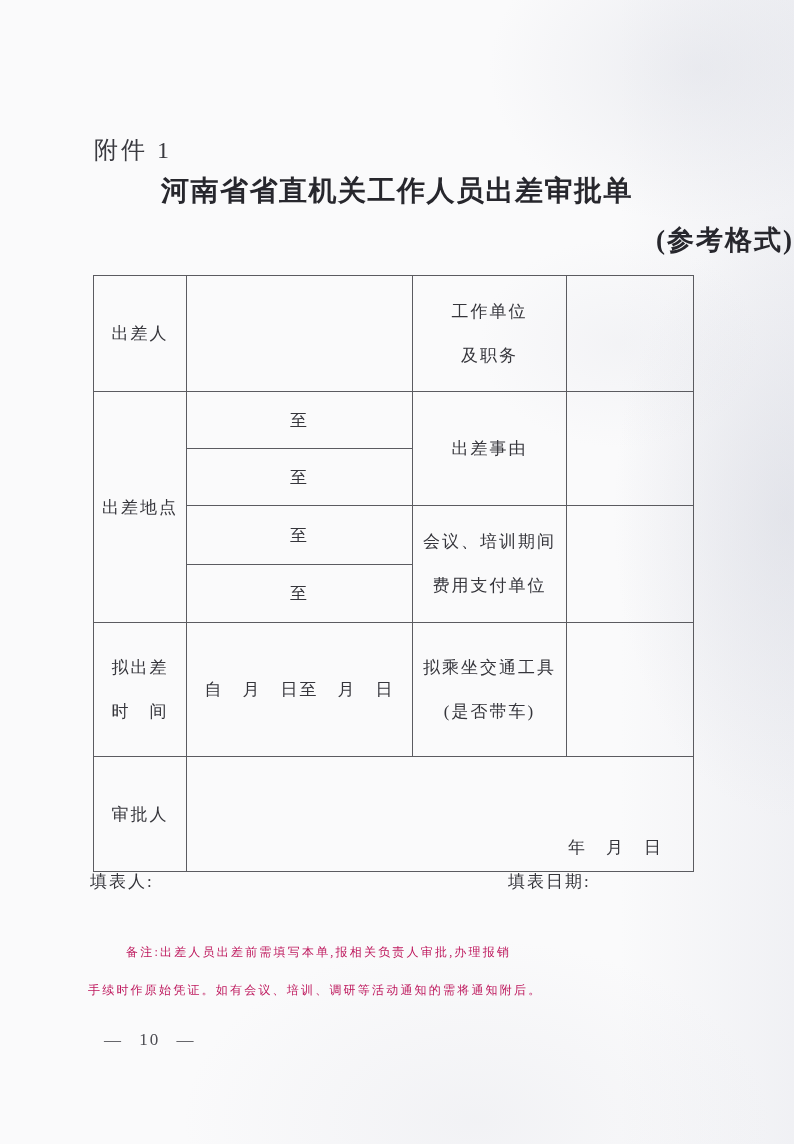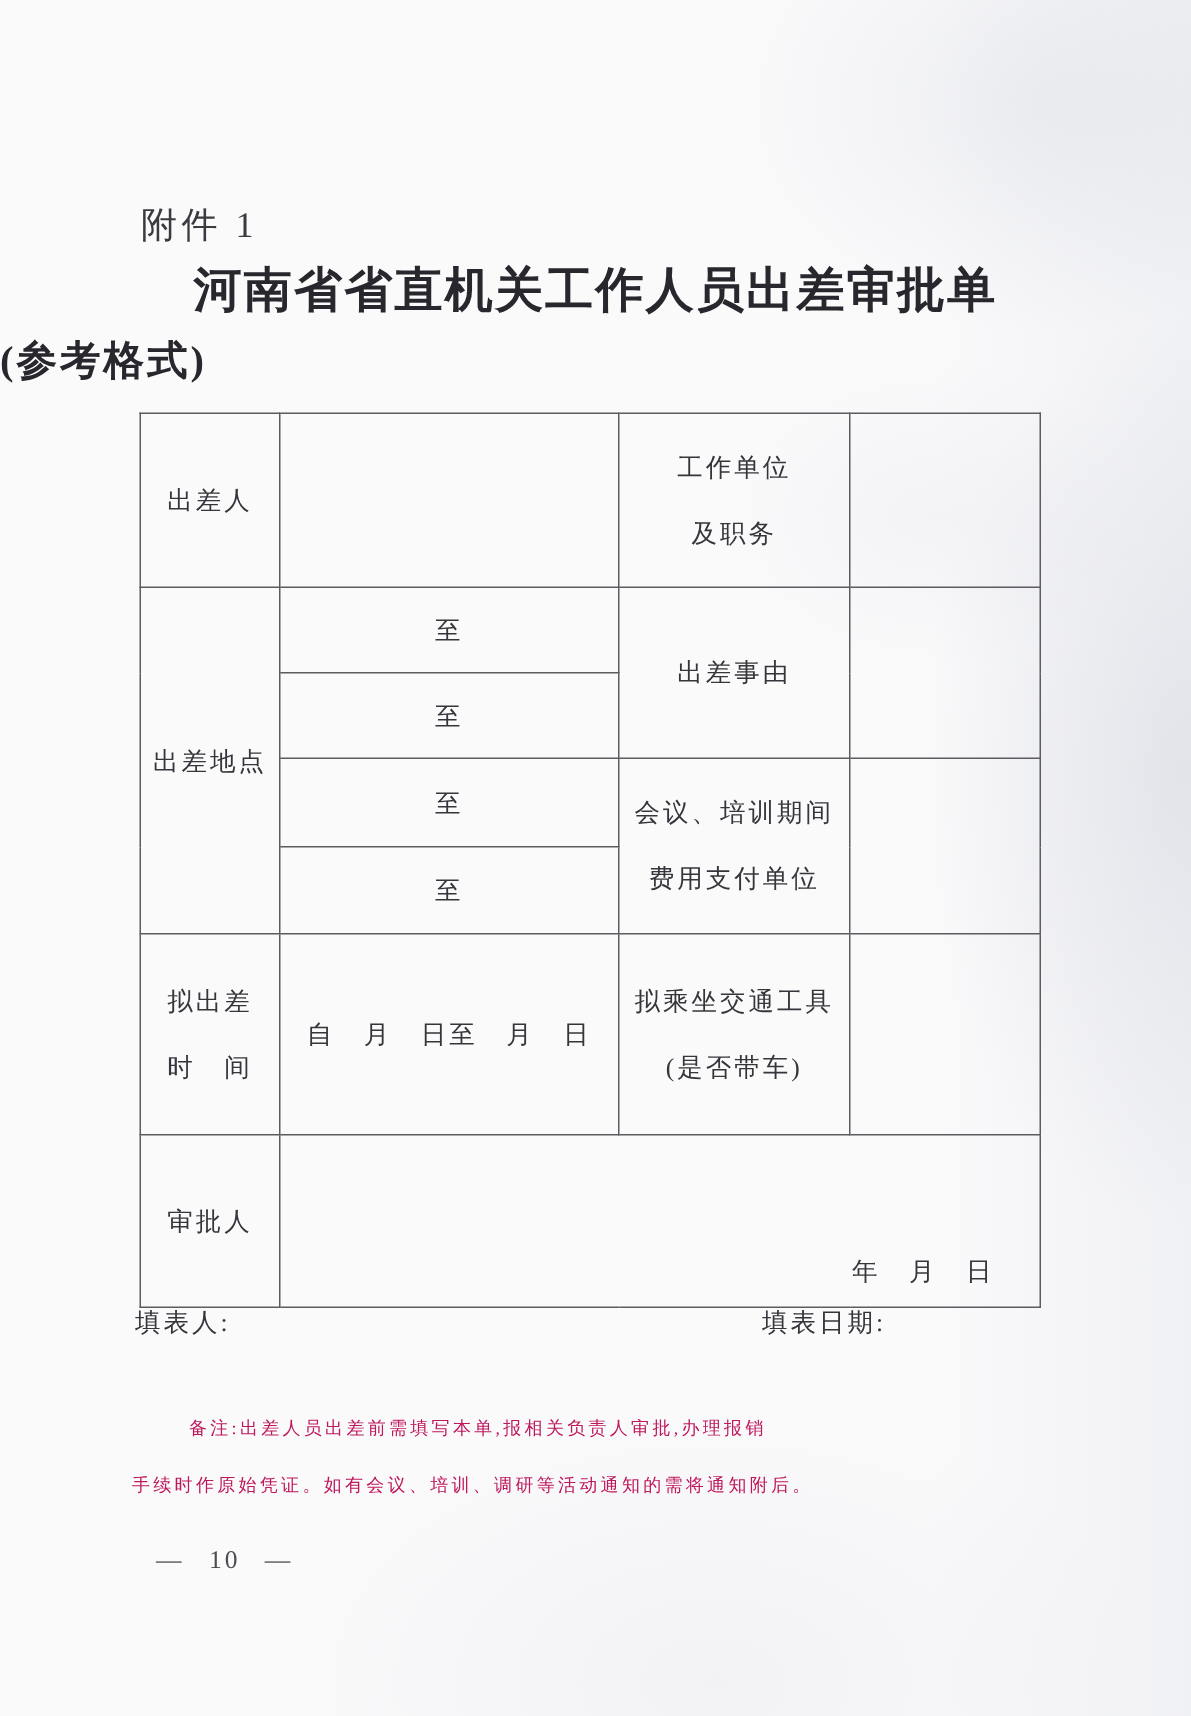--- a/index.html
+++ b/index.html
@@ -20,27 +20,27 @@
   .abs { position: absolute; }
 
   .attachment {
     left: 94px; top: 134px;
     font-size: 24px; letter-spacing: 3px;
     color: #3a3a40;
   }
   .doc-title {
     left: 0; width: 794px; top: 172px;
     text-align: center;
-    font-size: 32px; font-weight: bold;
+    font-size: 28px; font-weight: bold;
     letter-spacing: 1.5px;
     color: #27272d;
   }
   .doc-subtitle {
     left: 0; width: 794px; top: 222px;
-    text-align: left;
+    text-align: right;
     font-size: 27px; font-weight: bold;
     letter-spacing: 2px;
     color: #27272d;
   }
 
   table.form {
     position: absolute;
     left: 93px; top: 275px;
     border-collapse: collapse;
     table-layout: fixed;

